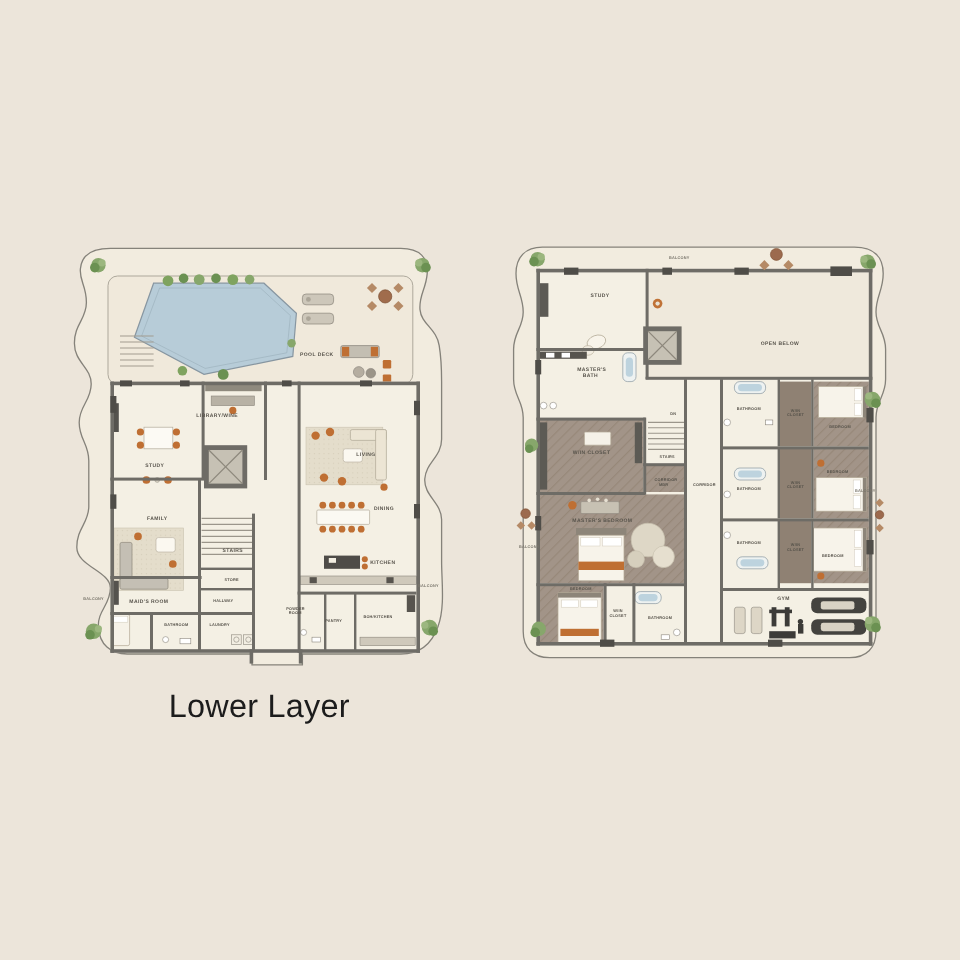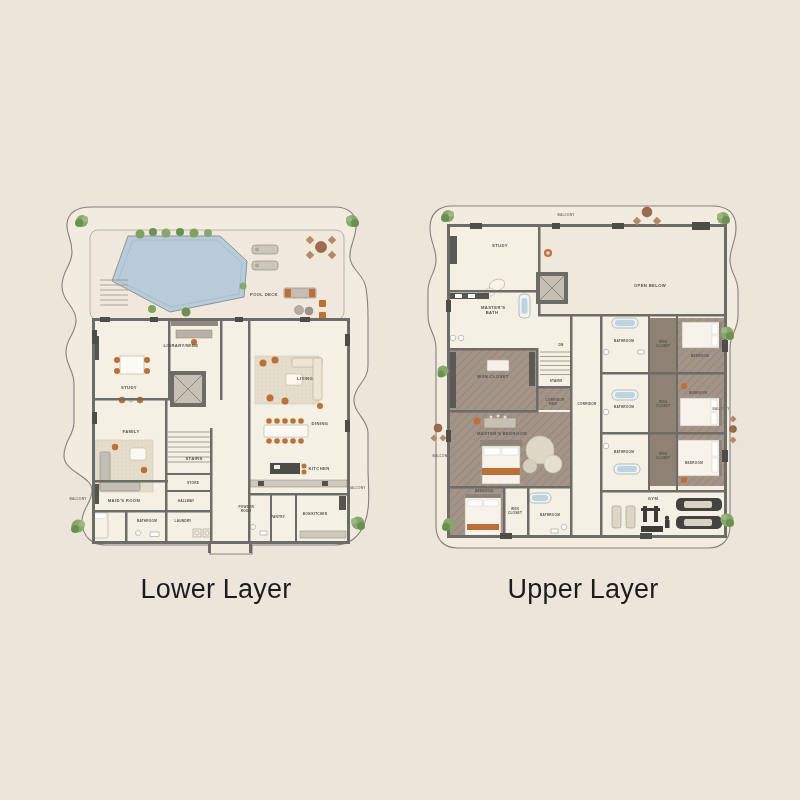--- a/index.html
+++ b/index.html
@@ -499,14 +499,13 @@
     <div class="rlabel sm" style="left:694px;top:463px">BEDROOM</div>
     <div class="rlabel sm" style="left:484px;top:491px">BEDROOM</div>
     <div class="rlabel sm wrap" style="left:515px;top:511px">W/IN CLOSET</div>
     <div class="rlabel sm" style="left:550px;top:515px">BATHROOM</div>
     <div class="rlabel" style="left:653px;top:499px">GYM</div>
     <div class="rlabel sm lite" style="left:441px;top:456px">BALCONY</div>
     <div class="rlabel sm lite" style="left:721px;top:409px">BALCONY</div>
   </div>
 
   <div class="caption" style="left:216px;top:589px">Lower Layer</div>
-  <div class="caption" style="left:583px;top:589px">Upper Layer</div>
 </div>
 
 </body></html>

